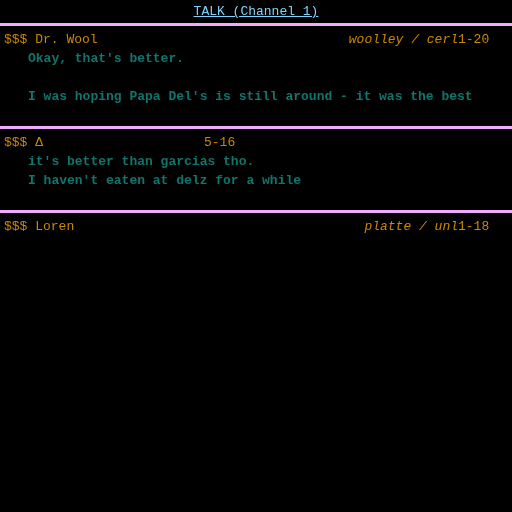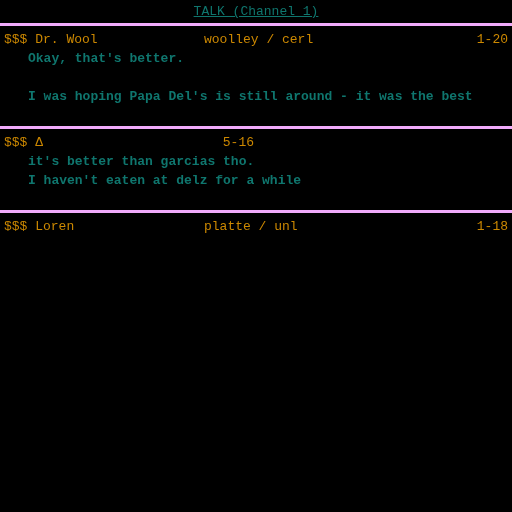--- a/index.html
+++ b/index.html
@@ -11,21 +11,21 @@
       background-color: #000000;
       color: #cc8800;
       font-family: 'Courier New', Courier, monospace;
       font-size: 13px;
       width: 512px;
       height: 512px;
       overflow: hidden;
     }
     .title-bar {
       text-align: center;
-      color: #0f766e;
+      color: #7dd3fc;
       text-decoration: underline;
       padding: 4px 0;
       border-bottom: none;
     }
     .message-block {
       border-top: 3px solid #f0abfc;
       padding: 4px 0 8px 0;
     }
     .message-text {
       padding: 2px 28px;
@@ -38,25 +38,26 @@
     .header-row {
       display: flex;
       width: 100%;
       padding: 2px 4px;
     }
     .col-name {
       width: 200px;
     }
     .col-handle {
       flex: 1;
-      text-align: left;
+      text-align: right;
+      font-style: italic;
     }
     .col-id {
       width: 50px;
-      text-align: right;
+      text-align: left;
     }
   </style>
 </head>
 <body>
 
 <div class="title-bar">
   <span>TALK   (Channel 1)</span>
 </div>
 
 <div id="messages-container">

